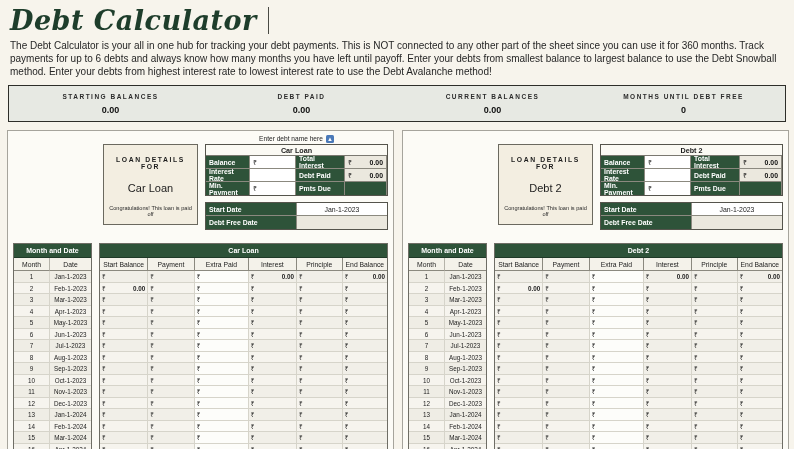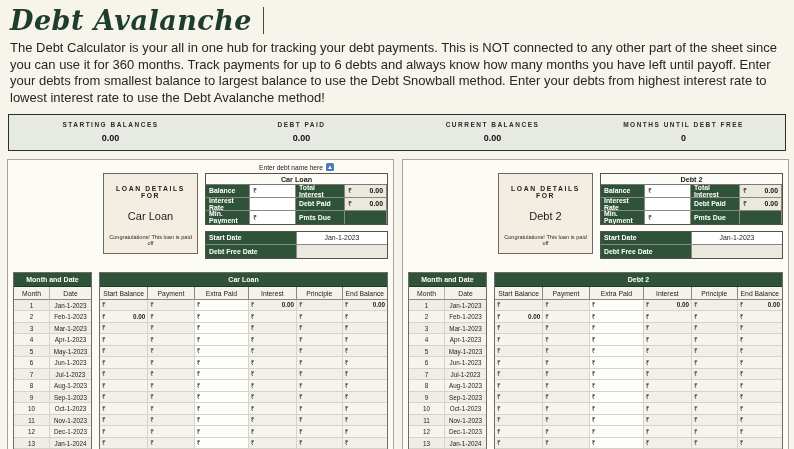--- a/index.html
+++ b/index.html
@@ -15,21 +15,21 @@
   .title-row { display: flex; align-items: center; padding: 5px 0 0 10px; height: 36px; }
   .page-title {
     font-family: "DejaVu Serif", serif;
     font-style: italic; font-weight: bold;
     font-size: 27px; color: #1e3d2b; letter-spacing: 0.5px;
   }
   .title-cursor { display: inline-block; width: 0; height: 27px; border-left: 1.5px solid #4a4a44; margin-left: 11px; }
 
   .description {
     margin: 4px 10px 0 10px; max-width: 782px;
-    font-size: 13px; line-height: 1.28; color: #262626;
+    font-size: 10px; line-height: 1.28; color: #262626;
   }
 
   
   .summary-bar {
     margin: 7px 8px 0 8px; height: 37px;
     background: #e7e9e3; border: 1.5px solid #2e2e29;
     display: flex; align-items: center; padding: 0 6px;
   }
   .summary-item { flex: 1; text-align: center; }
   .summary-label { font-size: 6.5px; font-weight: 600; letter-spacing: 1.5px; color: #2b2b2b; }
@@ -127,21 +127,21 @@
   .dt-row > div:last-child { border-right: none; }
   .dt-row:nth-child(odd) > div { background: #f1efe8; }
   .dt-row:nth-child(even) > div { background: #f6f4ee; }
   .dt-row > div.col-white { background: #fdfdfa; }
   .dt-row .amt { font-weight: bold; }
 </style>
 </head>
 <body>
 
 <div class="title-row">
-  <span class="page-title">Debt Avalanche</span>
+  <span class="page-title">Debt Calculator</span>
   <span class="title-cursor"></span>
 </div>
 
 <p class="description">The Debt Calculator is your all in one hub for tracking your debt payments. This is NOT connected to any other part of the sheet since you can use it for 360 months. Track payments for up to 6 debts and always know how many months you have left until payoff. Enter your debts from smallest balance to largest balance to use the Debt Snowball method. Enter your debts from highest interest rate to lowest interest rate to use the Debt Avalanche method!</p>
 
 <div class="summary-bar">
   <div class="summary-item">
     <div class="summary-label">STARTING BALANCES</div>
     <div class="summary-value">0.00</div>
   </div>

